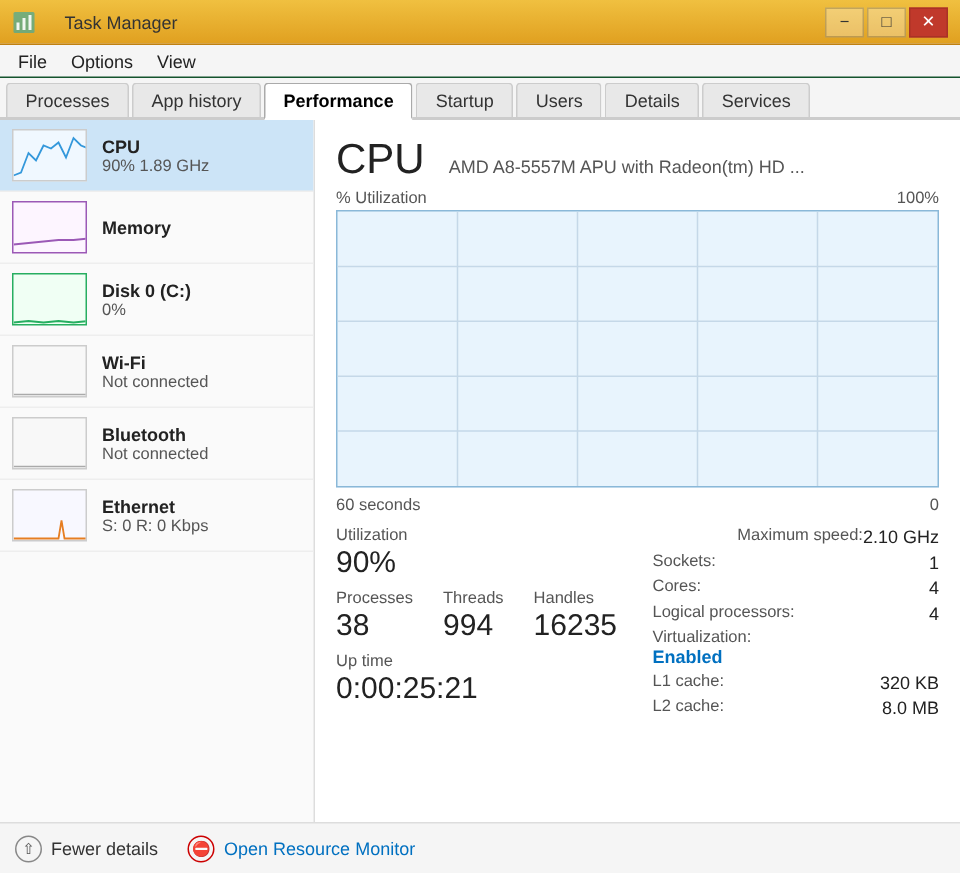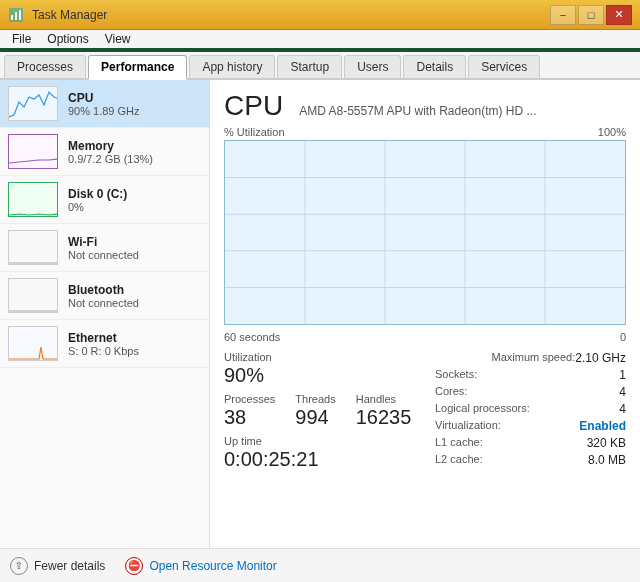--- a/index.html
+++ b/index.html
@@ -16,21 +16,21 @@
       height: 30px;
       display: flex;
       align-items: center;
       justify-content: space-between;
       padding: 0 8px;
       border-bottom: 1px solid #c08010;
     }
     .title-bar-left {
       display: flex;
       align-items: center;
-      gap: 8px;
+      gap: 19px;
     }
     .title-bar-icon {
       width: 16px;
       height: 16px;
     }
     .title-bar-title {
       font-size: 12px;
       color: #333;
     }
     .title-bar-controls {
@@ -53,21 +53,21 @@
       background: #c0392b;
       color: white;
       border-color: #a93226;
     }
     .menu-bar {
       background: #f5f5f5;
       height: 22px;
       display: flex;
       align-items: center;
       padding: 0 4px;
-      border-bottom: 4px solid #14532d;
+      border-bottom: 1px solid #14532d;
     }
     .menu-item {
       padding: 2px 8px;
       cursor: pointer;
       font-size: 12px;
       color: #222;
     }
     .tabs-bar {
       background: #f5f5f5;
       height: 28px;
@@ -302,22 +302,22 @@
 </div>
 
 <div class="menu-bar">
   <span class="menu-item">File</span>
   <span class="menu-item">Options</span>
   <span class="menu-item">View</span>
 </div>
 
 <div class="tabs-bar">
   <div class="tab">Processes</div>
+  <div class="tab">App history</div>
   <div class="tab active">Performance</div>
-  <div class="tab">App history</div>
   <div class="tab">Startup</div>
   <div class="tab">Users</div>
   <div class="tab">Details</div>
   <div class="tab">Services</div>
 </div>
 
 <div class="main-content">
 
   <div class="sidebar">
 
@@ -334,21 +334,20 @@
     </div>
 
     <div class="sidebar-item">
       <div class="sidebar-thumb thumb-memory">
         <svg width="50" height="35" viewBox="0 0 50 35">
           <polyline points="0,28 10,27 20,26 30,25 40,25 50,24" fill="none" stroke="#9b59b6" stroke-width="1.2"></polyline>
         </svg>
       </div>
       <div class="sidebar-info">
         <div class="sidebar-name">Memory</div>
-        <div class="sidebar-value">0.9/7.2 GB (13%)</div>
       </div>
     </div>
 
     <div class="sidebar-item">
       <div class="sidebar-thumb thumb-disk">
         <svg width="50" height="35" viewBox="0 0 50 35">
           <polyline points="0,32 10,31 20,32 30,31 40,32 50,31" fill="none" stroke="#27ae60" stroke-width="1.2"></polyline>
         </svg>
       </div>
       <div class="sidebar-info">
@@ -463,21 +462,21 @@
           <span class="stat-val-sm">1</span>
         </div>
         <div style="display:flex; justify-content:space-between; margin-bottom:3px;">
           <span class="stat-label-sm">Cores:</span>
           <span class="stat-val-sm">4</span>
         </div>
         <div style="display:flex; justify-content:space-between; margin-bottom:3px;">
           <span class="stat-label-sm">Logical processors:</span>
           <span class="stat-val-sm">4</span>
         </div>
-        <div style="display:flex; justify-content:space-between; margin-bottom:3px;">
+        <div style="display:flex; justify-content:space-between; margin-bottom:3px;flex-direction:column;">
           <span class="stat-label-sm">Virtualization:</span>
           <span class="stat-val-highlight">Enabled</span>
         </div>
         <div style="display:flex; justify-content:space-between; margin-bottom:3px;">
           <span class="stat-label-sm">L1 cache:</span>
           <span class="stat-val-sm">320 KB</span>
         </div>
         <div style="display:flex; justify-content:space-between; margin-bottom:3px;">
           <span class="stat-label-sm">L2 cache:</span>
           <span class="stat-val-sm">8.0 MB</span>

